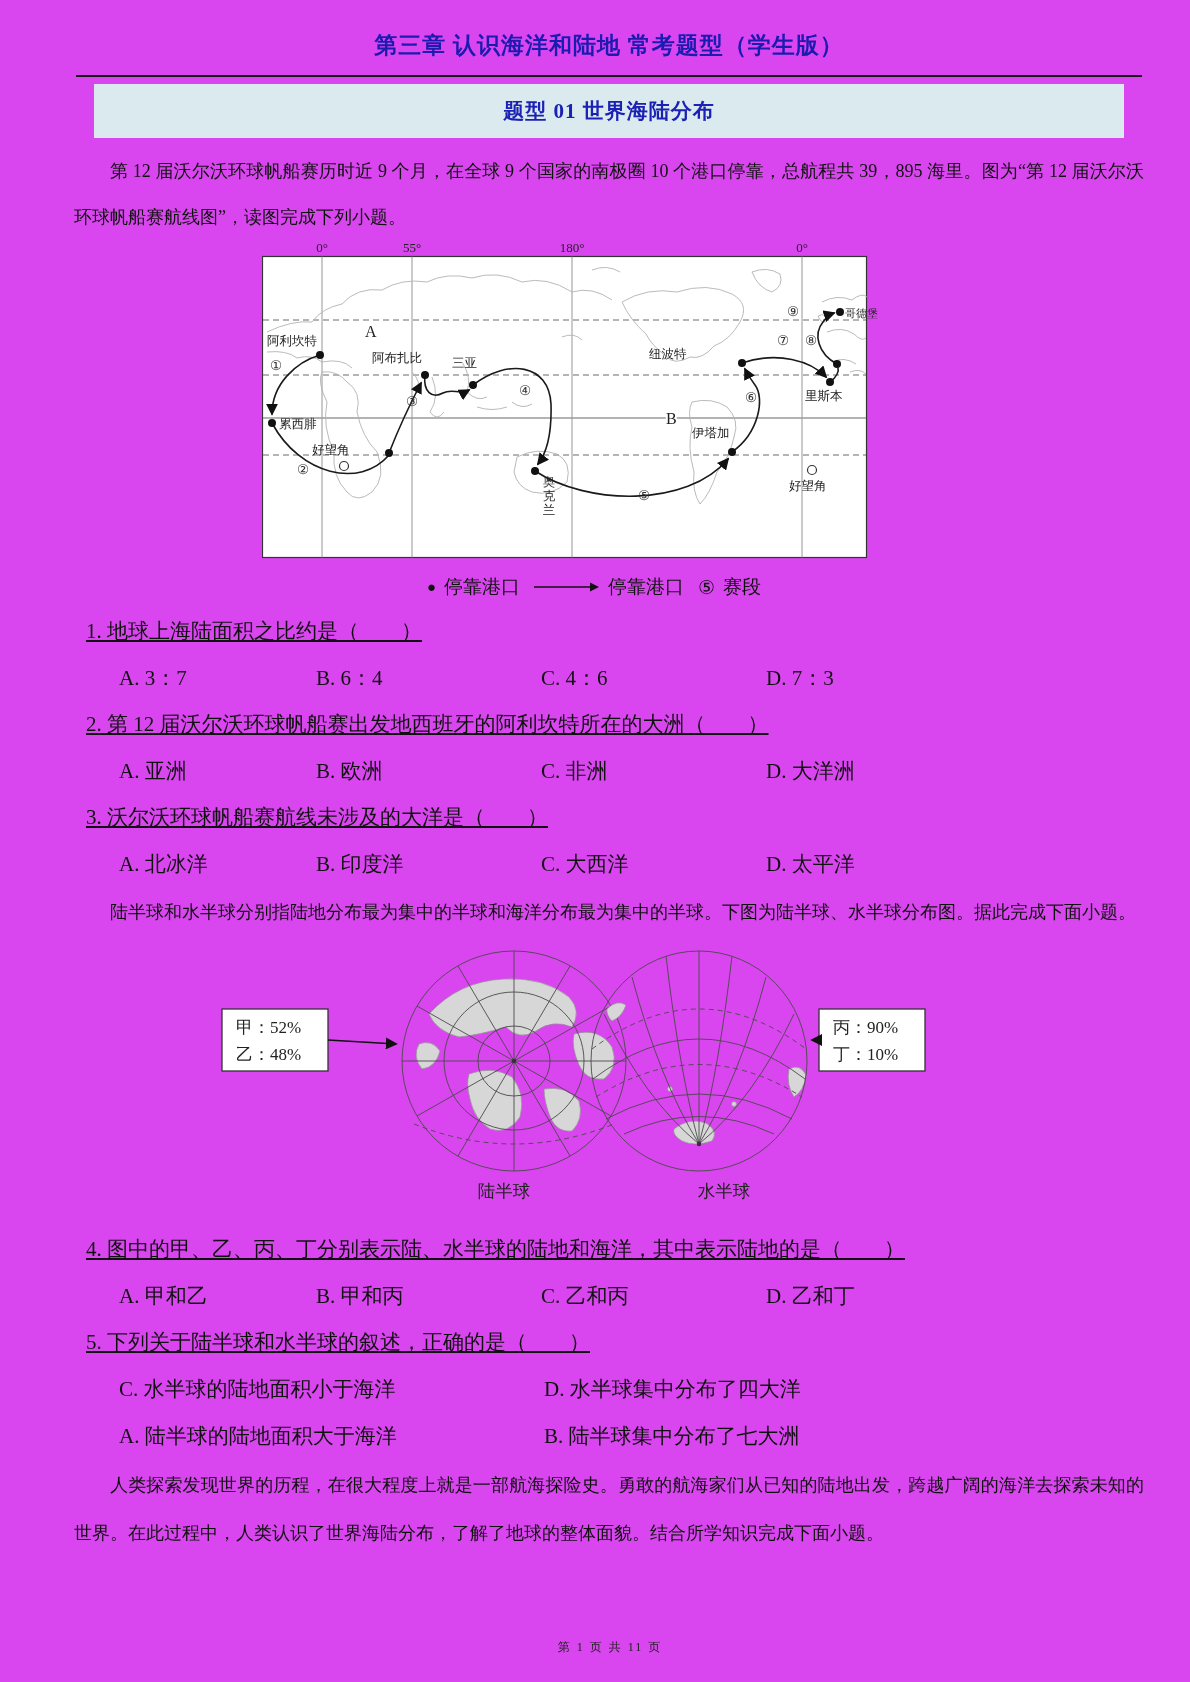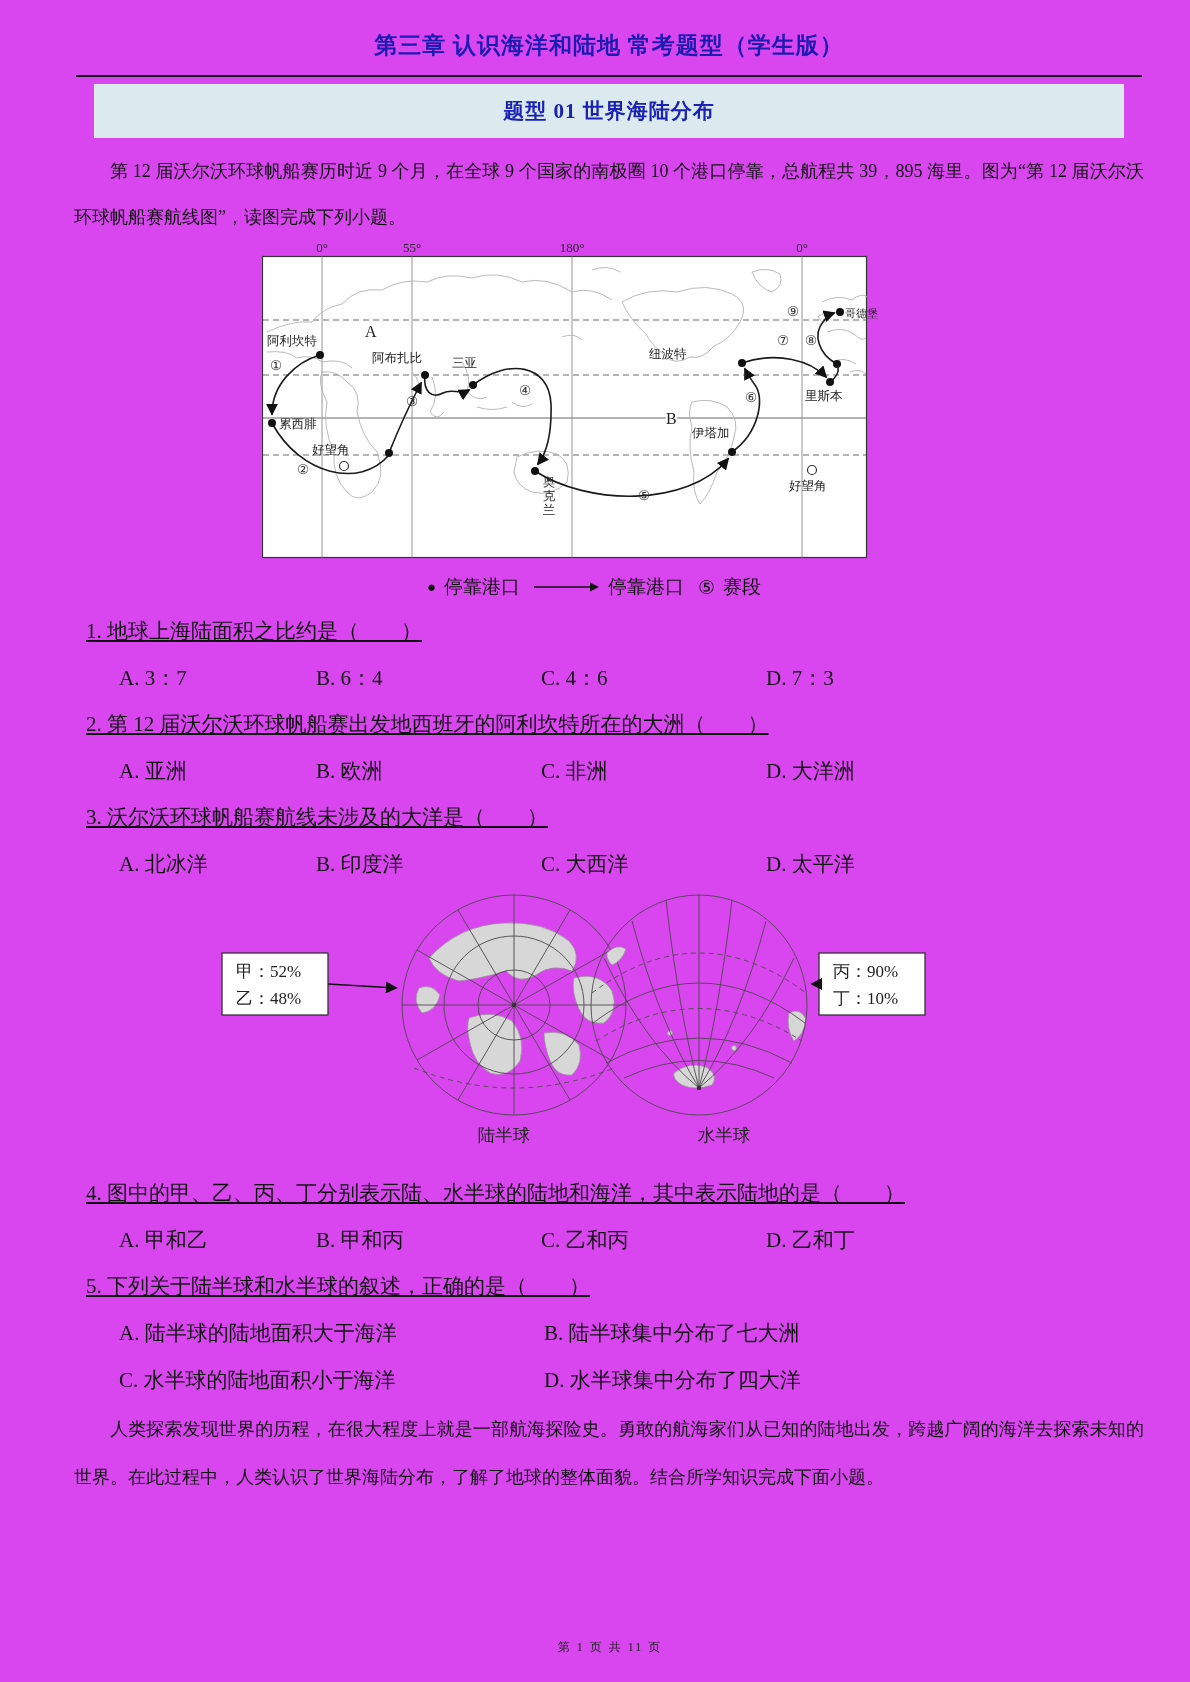--- a/index.html
+++ b/index.html
@@ -214,20 +214,21 @@
     </div>
 
     <div class="stem">3. 沃尔沃环球帆船赛航线未涉及的大洋是（　　）</div>
     <div class="opts4">
       <span>A. 北冰洋</span>
       <span>B. 印度洋</span>
       <span>C. 大西洋</span>
       <span>D. 太平洋</span>
     </div>
 
+    <p class="para">陆半球和水半球分别指陆地分布最为集中的半球和海洋分布最为集中的半球。下图为陆半球、水半球分布图。据此完成下面小题。</p>
 
     <div class="fig-wrap">
       <svg width="1070" height="275" viewBox="0 0 1070 275">
         <defs>
           <marker id="arr2" viewBox="0 0 10 10" refX="8.5" refY="5" markerWidth="8" markerHeight="8" orient="auto-start-reverse">
             <path d="M0,0 L10,5 L0,10 z" fill="#111"></path>
           </marker>
         </defs>
 
         <g>
@@ -303,26 +304,26 @@
     <div class="stem">4. 图中的甲、乙、丙、丁分别表示陆、水半球的陆地和海洋，其中表示陆地的是（　　）</div>
     <div class="opts4">
       <span>A. 甲和乙</span>
       <span>B. 甲和丙</span>
       <span>C. 乙和丙</span>
       <span>D. 乙和丁</span>
     </div>
 
     <div class="stem">5. 下列关于陆半球和水半球的叙述，正确的是（　　）</div>
     <div class="opts2">
+      <span>C. 水半球的陆地面积小于海洋</span>
+      <span>D. 水半球集中分布了四大洋</span>
+    </div>
+    <div class="opts2">
       <span>A. 陆半球的陆地面积大于海洋</span>
       <span>B. 陆半球集中分布了七大洲</span>
     </div>
-    <div class="opts2">
-      <span>C. 水半球的陆地面积小于海洋</span>
-      <span>D. 水半球集中分布了四大洋</span>
-    </div>
 
     <p class="para" style="line-height:48px;">人类探索发现世界的历程，在很大程度上就是一部航海探险史。勇敢的航海家们从已知的陆地出发，跨越广阔的海洋去探索未知的世界。在此过程中，人类认识了世界海陆分布，了解了地球的整体面貌。结合所学知识完成下面小题。</p>
 
   </div>
 
   <div class="footer">第 1 页 共 11 页</div>
 </div>
 
 </body></html>

